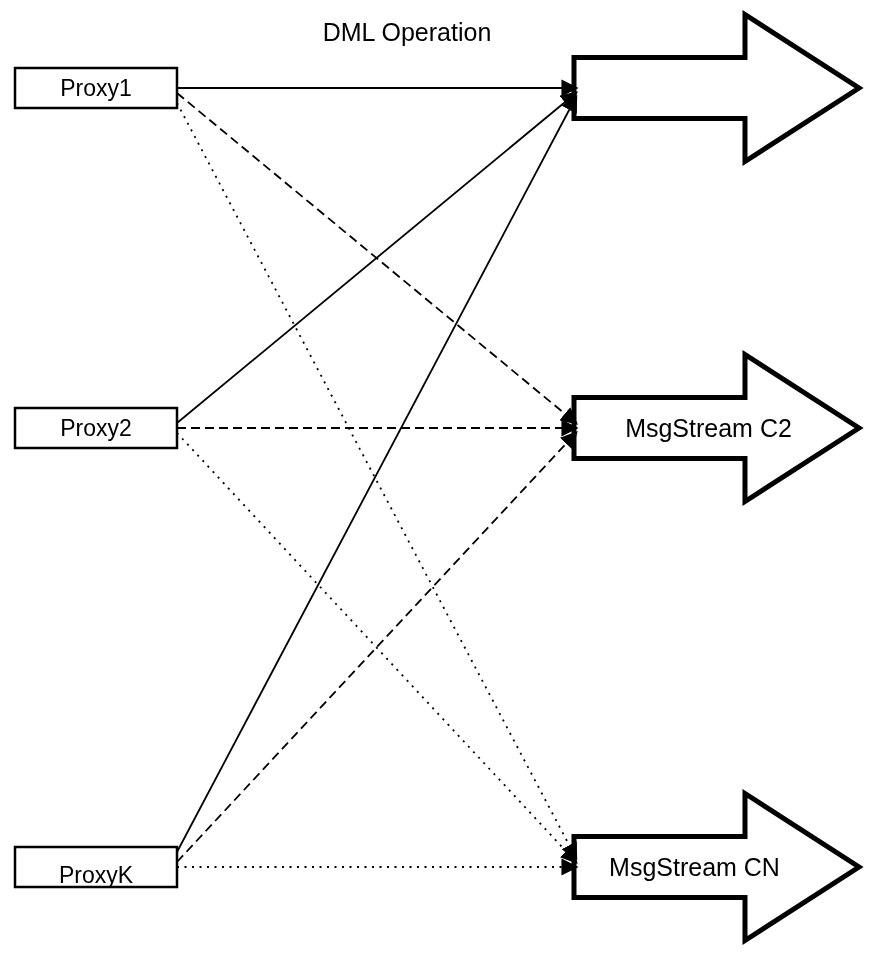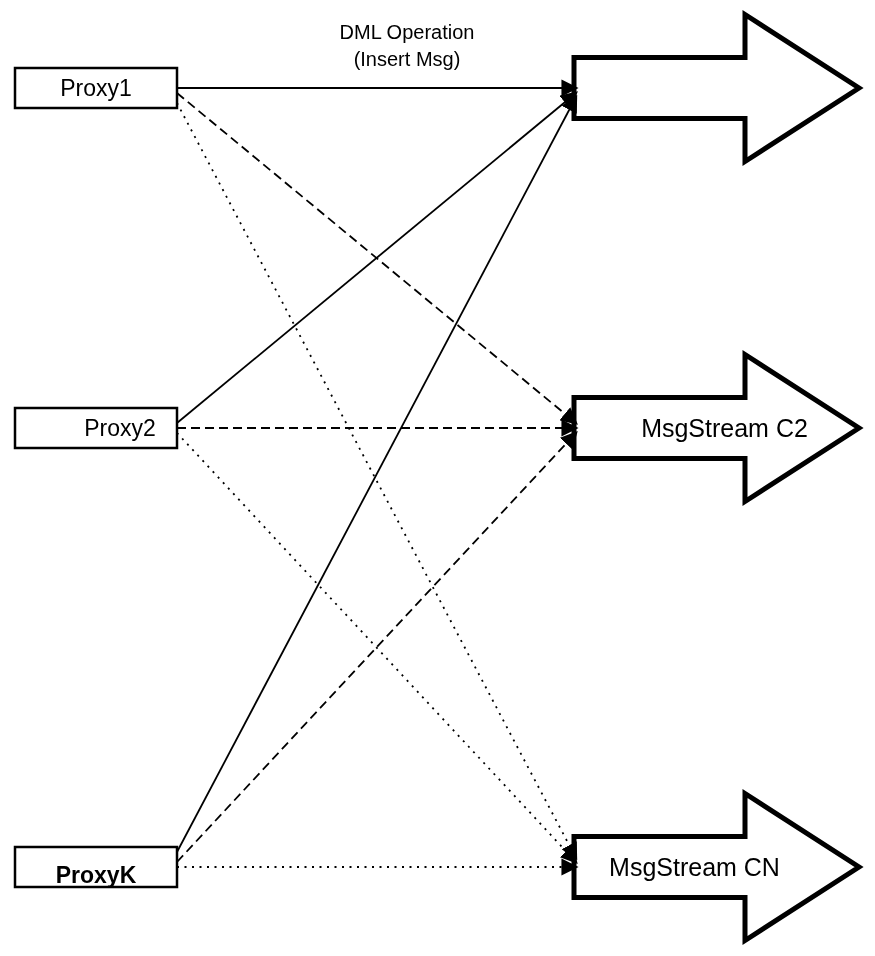--- a/index.html
+++ b/index.html
@@ -20,21 +20,21 @@
     position: absolute;
     left: 0;
     top: 0;
   }
   .diagram-title {
     position: absolute;
     left: 257px;
     top: 19px;
     width: 300px;
     text-align: center;
-    font-size: 20px;
+    font-size: 25px;
     line-height: 27px;
     color: #000000;
     white-space: nowrap;
   }
   .node-label {
     position: absolute;
     display: flex;
     align-items: center;
     justify-content: center;
     color: #000000;
@@ -69,21 +69,20 @@
       <line x1="177" y1="103" x2="576" y2="858" stroke="#000000" stroke-width="1.8" stroke-dasharray="2 5.5" marker-end="url(#arrowhead)"></line>
       <line x1="177" y1="423" x2="576" y2="93" stroke="#000000" stroke-width="1.8" stroke-dasharray="none" marker-end="url(#arrowhead)"></line>
       <line x1="177" y1="428" x2="576" y2="428" stroke="#000000" stroke-width="1.8" stroke-dasharray="9 5" marker-end="url(#arrowhead)"></line>
       <line x1="177" y1="433" x2="576" y2="862" stroke="#000000" stroke-width="1.8" stroke-dasharray="2 5.5" marker-end="url(#arrowhead)"></line>
       <line x1="177" y1="852" x2="576" y2="97" stroke="#000000" stroke-width="1.8" stroke-dasharray="none" marker-end="url(#arrowhead)"></line>
       <line x1="177" y1="862" x2="576" y2="433" stroke="#000000" stroke-width="1.8" stroke-dasharray="9 5" marker-end="url(#arrowhead)"></line>
       <line x1="177" y1="867" x2="576" y2="867" stroke="#000000" stroke-width="1.8" stroke-dasharray="2 5.5" marker-end="url(#arrowhead)"></line>
     </svg>
   <div class="diagram-title">
     <div>DML Operation</div>
-    <div>(Insert Msg)</div>
   </div>
 
-    <div class="node-label stream-label" style="left: 582px; top: 397.5px; width: 285px; height: 61px;">MsgStream C2</div>
+    <div class="node-label stream-label" style="left: 566px; top: 397.5px; width: 285px; height: 61px;">MsgStream C2</div>
     <div class="node-label stream-label" style="left: 552px; top: 836.5px; width: 285px; height: 61px;">MsgStream CN</div>
     <div class="node-label proxy-label" style="left: 15px; top: 68px; width: 162px; height: 40px;">Proxy1</div>
-    <div class="node-label proxy-label" style="left: 15px; top: 408px; width: 162px; height: 40px; margin-left: 24px;">Proxy2</div>
-    <div class="node-label proxy-label" style="left: 15px; top: 847px; width: 162px; height: 56px; font-weight: bold;">ProxyK</div>
+    <div class="node-label proxy-label" style="left: 15px; top: 408px; width: 162px; height: 40px;">Proxy2</div>
+    <div class="node-label proxy-label" style="left: 15px; top: 847px; width: 162px; height: 56px;">ProxyK</div>
   </div>
 
 </body></html>

